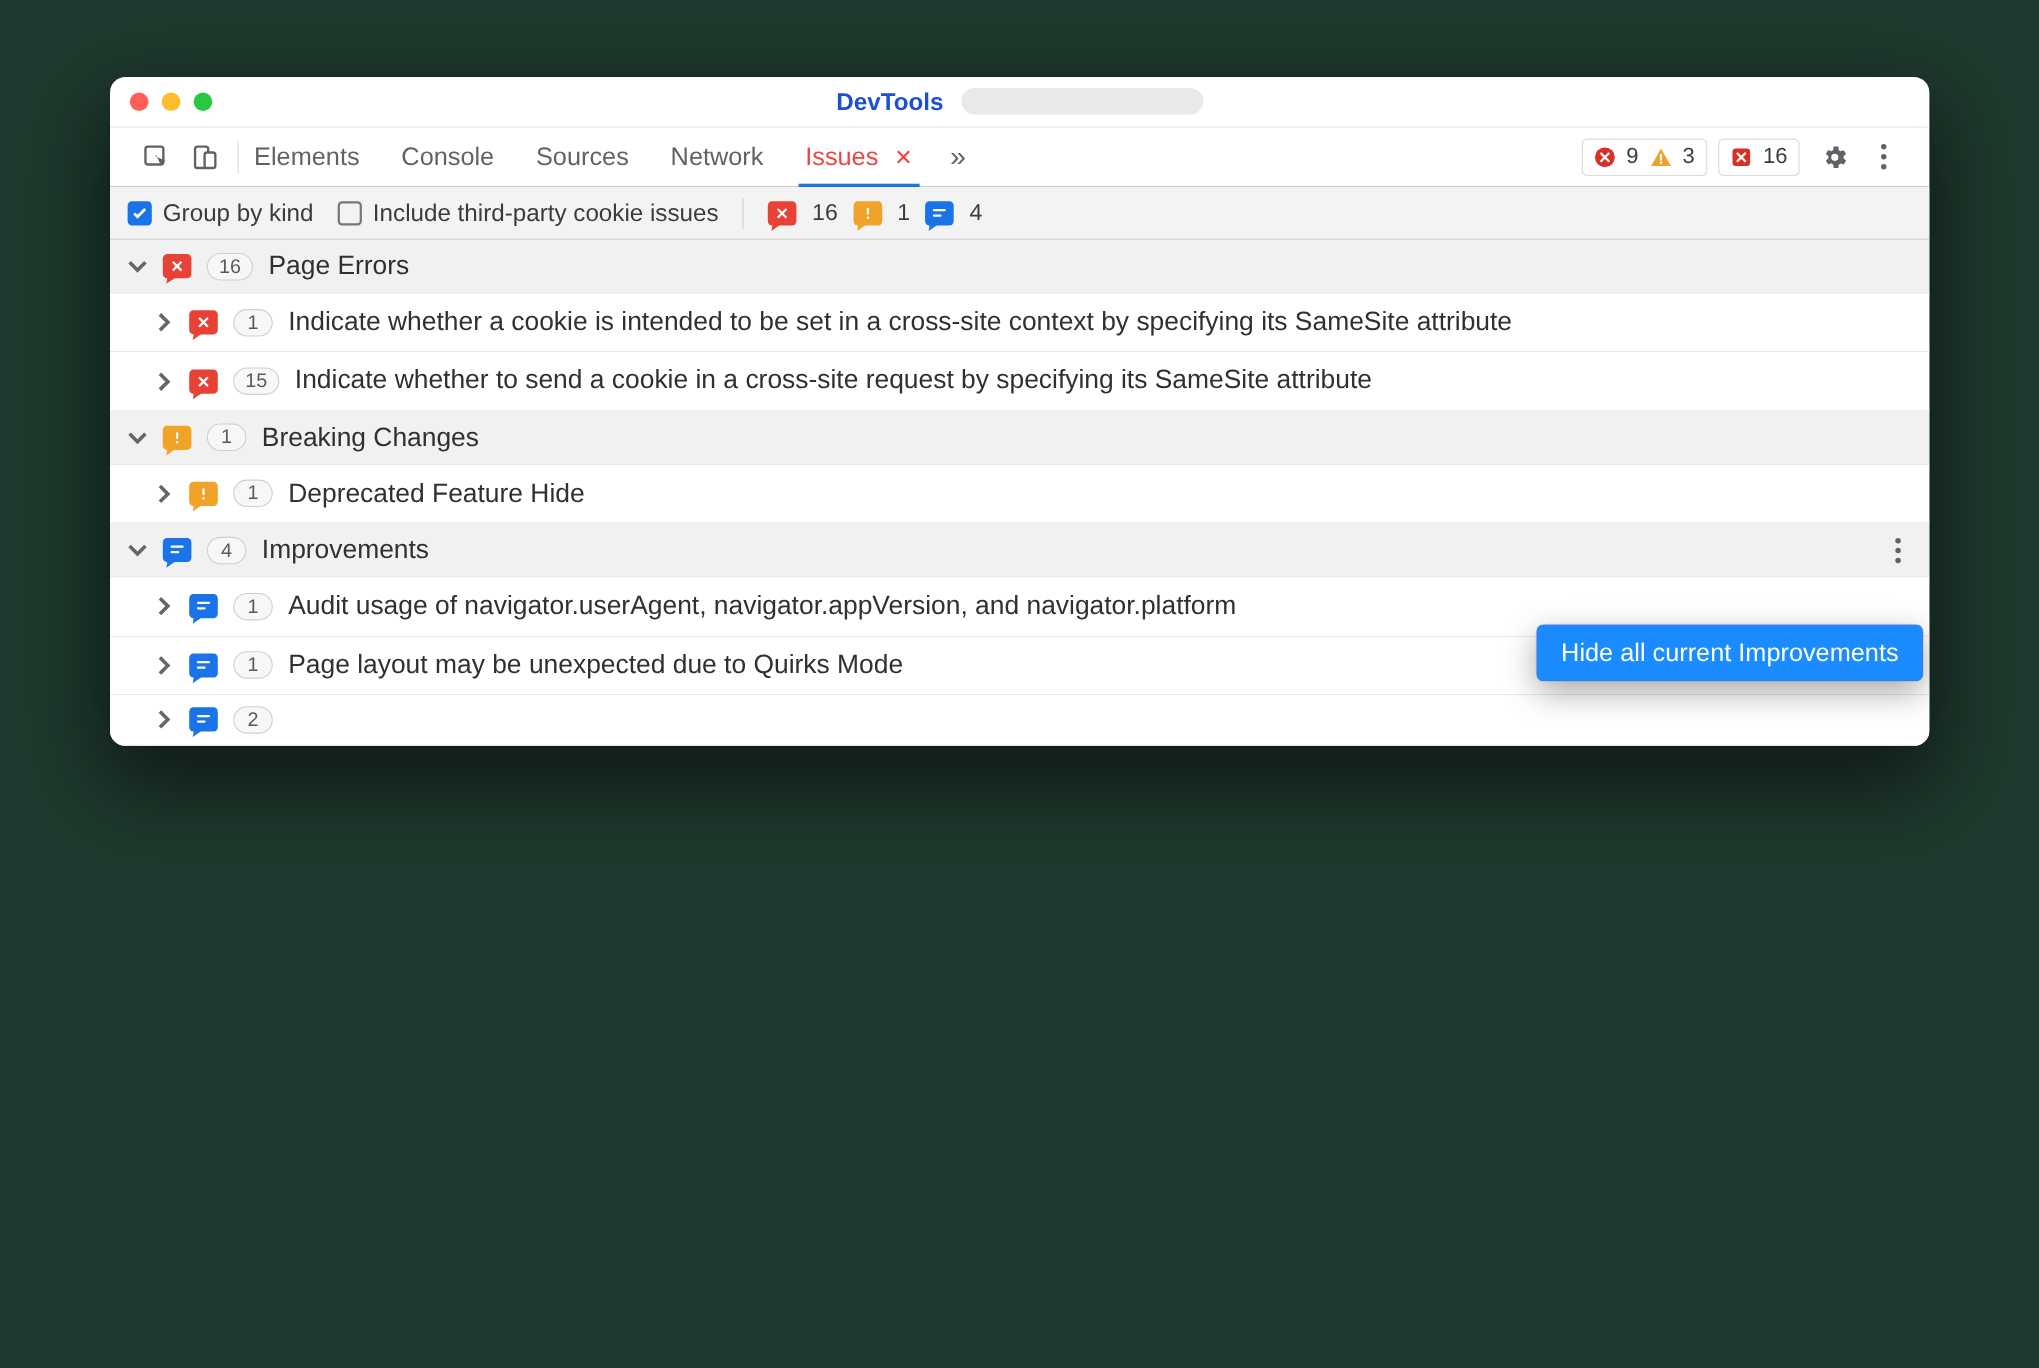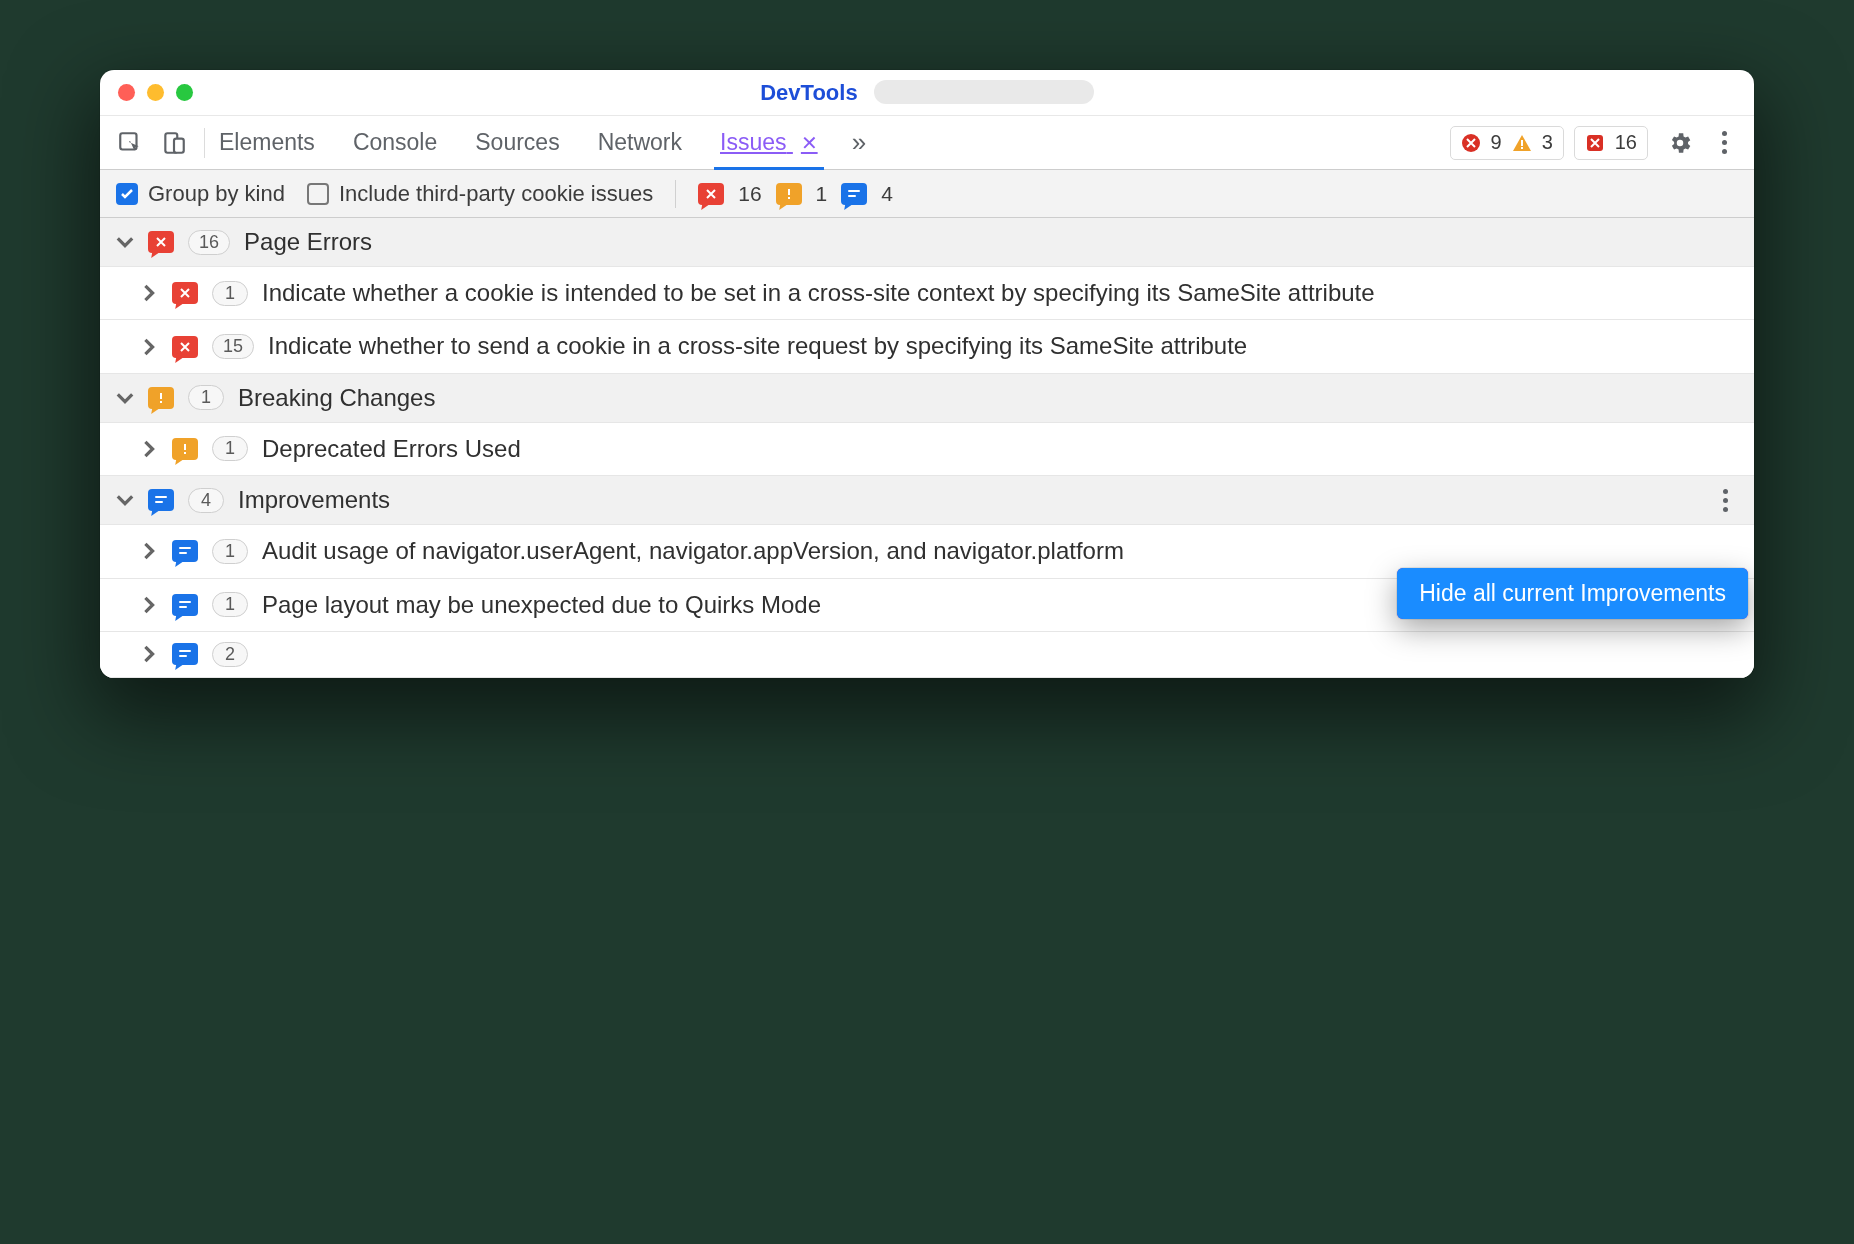--- a/index.html
+++ b/index.html
@@ -41,27 +41,27 @@
   .dot{width:17px;height:17px;border-radius:50%;}
   .dot.red{background:#ff5f57;}
   .dot.yel{background:#febc2e;}
   .dot.grn{background:#28c840;}
   .title{position:absolute;left:0;right:0;text-align:center;font-size:22px;font-weight:600;color:#1d4ed8;}
   .title .blur{display:inline-block;width:220px;height:24px;background:#e9e9e9;border-radius:14px;vertical-align:-4px;margin-left:10px;}
   
   .toolbar{
     display:flex;align-items:center;height:54px;
     border-bottom:1px solid var(--border);
-    padding:0 10px;gap:4px;
+    padding:0 22px;gap:4px;
   }
   .tb-ico{width:40px;height:40px;display:flex;align-items:center;justify-content:center;color:#5f6368;}
   .divider{width:1px;height:30px;background:#dcdcdc;margin:0 6px;}
   .tabs{display:flex;gap:30px;font-size:23px;color:#5f6368;flex:1;align-items:center;}
   .tab{padding:12px 4px;position:relative;}
-  .tab.active{color:#8b5cf6;text-decoration:underline;}
+  .tab.active{color:#ef4444;}
   .tab.active::after{content:"";position:absolute;left:-2px;right:-2px;bottom:-2px;height:3px;background:var(--blue);}
   .tab .close{margin-left:8px;font-size:20px;}
   .more-tabs{font-size:26px;color:#5f6368;letter-spacing:-2px;}
   .status-chips{display:flex;gap:10px;align-items:center;margin-right:8px;}
   .chipbox{
     display:flex;align-items:center;gap:10px;
     border:1px solid #dadada;border-radius:5px;padding:3px 10px;height:34px;
     font-size:20px;color:#3c3c3c;
   }
   .ico{width:20px;height:20px;display:inline-flex;align-items:center;justify-content:center;flex:none;}
@@ -311,21 +311,21 @@
             <path d="M3 1l4 4-4 4" fill="none" stroke="#666" stroke-width="1.8"></path>
           </svg>
         </span>
       <span class="bubble warn">
           <svg viewBox="0 0 14 14">
             <rect x="6" y="2" width="2" height="6" fill="#fff"></rect>
             <rect x="6" y="10" width="2" height="2" fill="#fff"></rect>
           </svg>
         </span>
       <span class="badge-count">1</span>
-      <span class="issue-text">Deprecated Errors Used</span>
+      <span class="issue-text">Deprecated Feature Hide</span>
     </div>
 
     <div class="group-header">
       <span class="tw">
           <svg viewBox="0 0 10 10">
             <path d="M1 3l4 4 4-4" fill="none" stroke="#666" stroke-width="1.8"></path>
           </svg>
         </span>
       <span class="bubble info">
           <span class="lines"></span>

